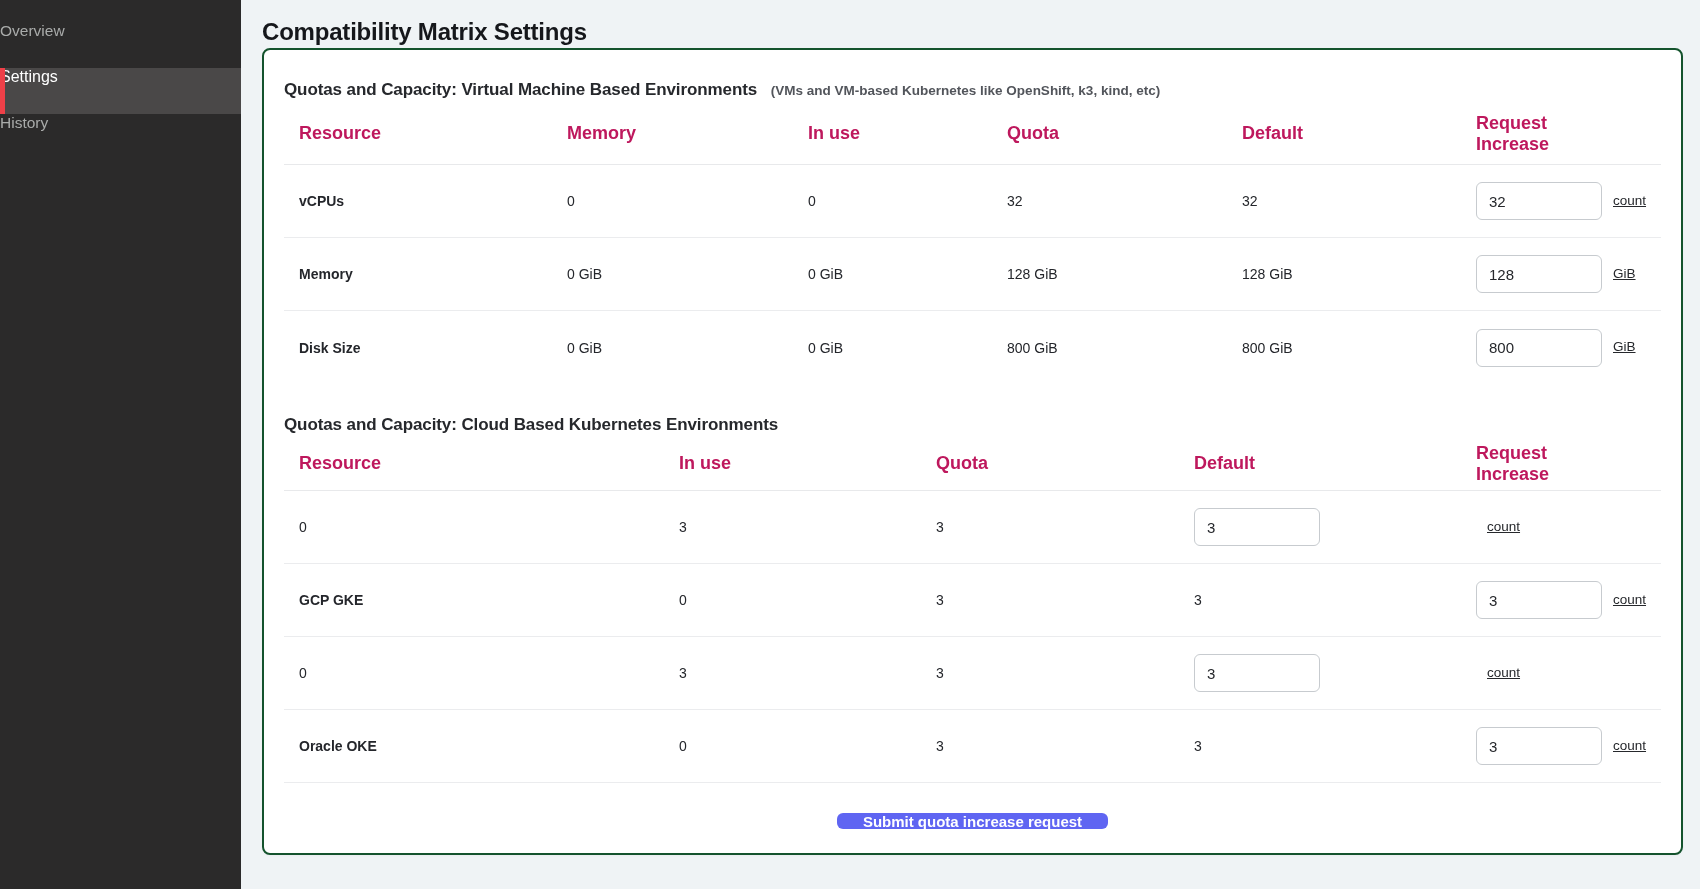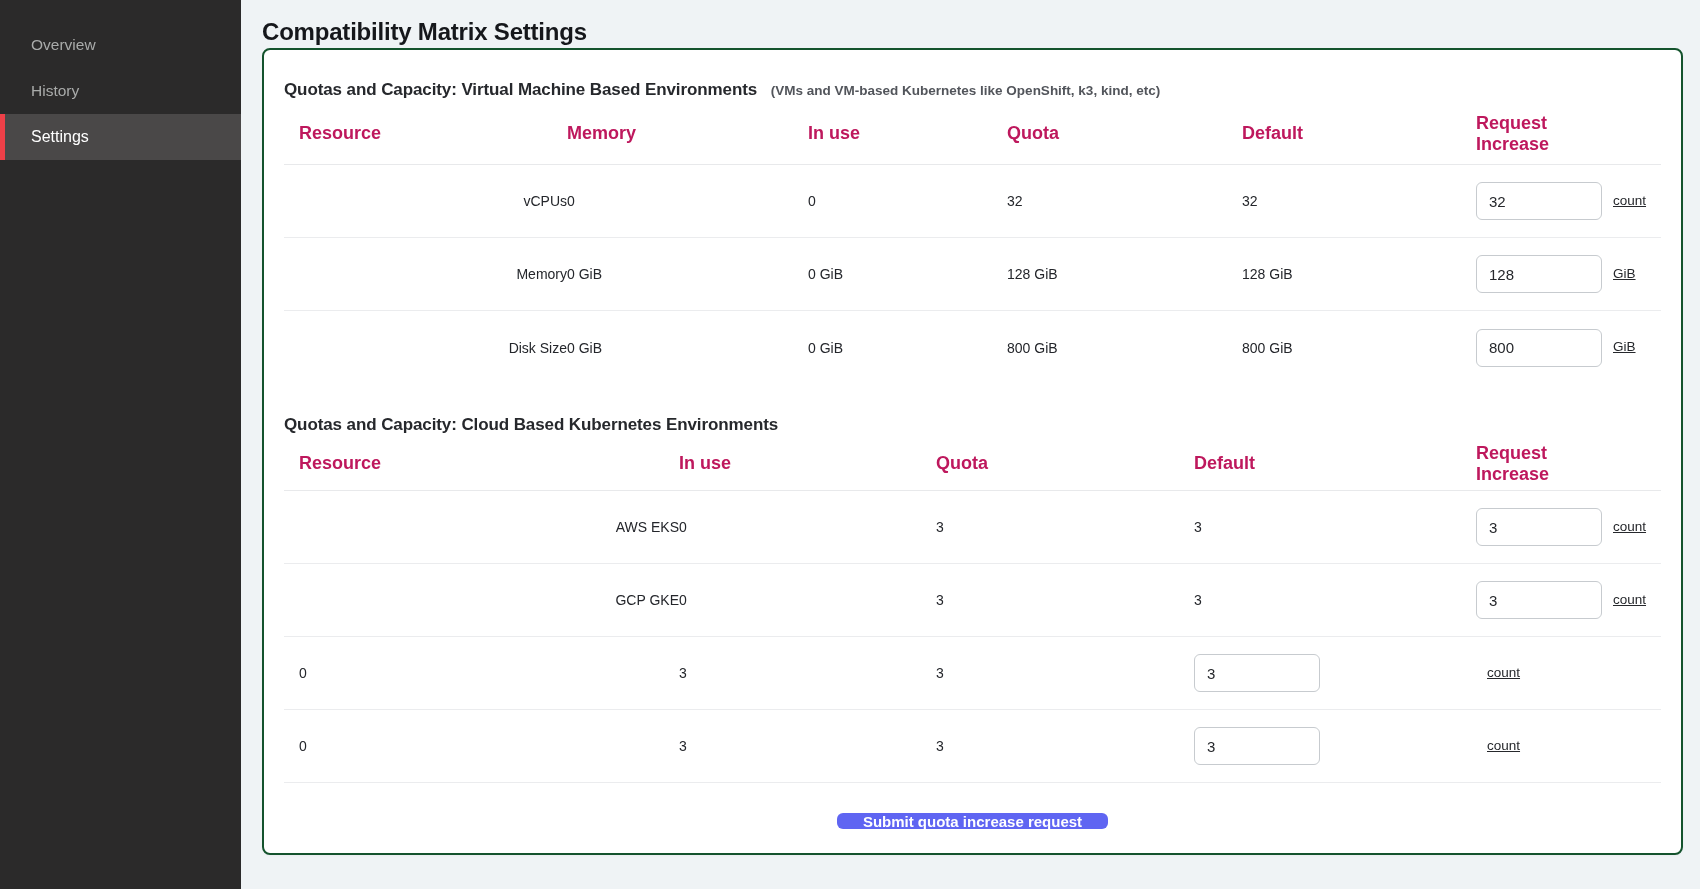--- a/index.html
+++ b/index.html
@@ -10,22 +10,21 @@
   }
   .app { width: 1700px; height: 889px; display: flex; overflow: hidden; }
 
   
   .sidebar {
     width: 241px; flex-shrink: 0; height: 100%;
     background: #2b2a2a; padding-top: 22px;
   }
   .nav-item {
     position: relative; height: 46px;
-    display: flex; align-items: center;
-    padding-left: 31px;
+    display: flex; 
     color: #a9abaa; font-size: 15.5px;
     cursor: pointer;
   }
   .nav-item.selected { background: #4a4848; color: #ffffff; font-size: 16px; }
   .accent-bar {
     position: absolute; left: 0; top: 0; bottom: 0; width: 5px;
     background: #ee4048;
   }
 
   
@@ -58,21 +57,21 @@
     border-bottom: 1px solid #e8e9eb;
     font-size: 18px; font-weight: 700; color: #be185d;
   }
   .thead.second { min-height: 54px; }
   .trow {
     min-height: 73px;
     border-bottom: 1px solid #ebecee;
     font-size: 14px; color: #24262b;
   }
   .trow.no-border { border-bottom: none; }
-  .cell-resource { font-weight: 400; text-align: right; }
+  .cell-resource { font-weight: 700; }
 
   .qty-input {
     width: 126px; height: 38px;
     border: 1px solid #c7cbcf; border-radius: 6px;
     padding: 0 12px;
     font-family: "Liberation Sans", "DejaVu Sans", sans-serif;
     font-size: 15px; color: #26282c;
     background: #ffffff;
     outline: none;
   }
@@ -91,26 +90,26 @@
 </head>
 <body>
 
 <div class="app">
 
   <aside class="sidebar">
     <nav>
       <div class="nav-item">
         <span>Overview</span>
       </div>
-      <div class="nav-item">
-        <span>History</span>
-      </div>
       <div class="nav-item selected">
         <span class="accent-bar" style="background: rgb(238, 64, 72);"></span>
         <span>Settings</span>
+      </div>
+      <div class="nav-item">
+        <span>History</span>
       </div>
     </nav>
   </aside>
 
   <main class="main">
     <h1 class="page-title">Compatibility Matrix Settings</h1>
 
     <section class="card">
 
       <h2 class="sec-head">
@@ -165,21 +164,20 @@
       <div class="grid cloud-grid thead second">
         <div>Resource</div>
         <div>In use</div>
         <div>Quota</div>
         <div>Default</div>
         <div>Request Increase</div>
         <div></div>
       </div>
 
       <div class="grid cloud-grid trow">
-        <div class="cell-resource">AWS EKS</div>
         <div>0</div>
         <div>3</div>
         <div>3</div>
         <div><input class="qty-input" type="text" value="3" style=""></div>
         <div class="unit">count</div>
       </div>
 
       <div class="grid cloud-grid trow">
         <div class="cell-resource">GCP GKE</div>
         <div>0</div>
@@ -191,20 +189,21 @@
 
       <div class="grid cloud-grid trow">
         <div>0</div>
         <div>3</div>
         <div>3</div>
         <div><input class="qty-input" type="text" value="3" style=""></div>
         <div class="unit">count</div>
       </div>
 
       <div class="grid cloud-grid trow">
+        <div class="cell-resource">Oracle OKE</div>
         <div>0</div>
         <div>3</div>
         <div>3</div>
         <div><input class="qty-input" type="text" value="3" style=""></div>
         <div class="unit">count</div>
       </div>
 
       <div class="submit-row">
         <button class="submit-btn" style="background: rgb(95, 101, 242);">Submit quota increase request</button>
       </div>

